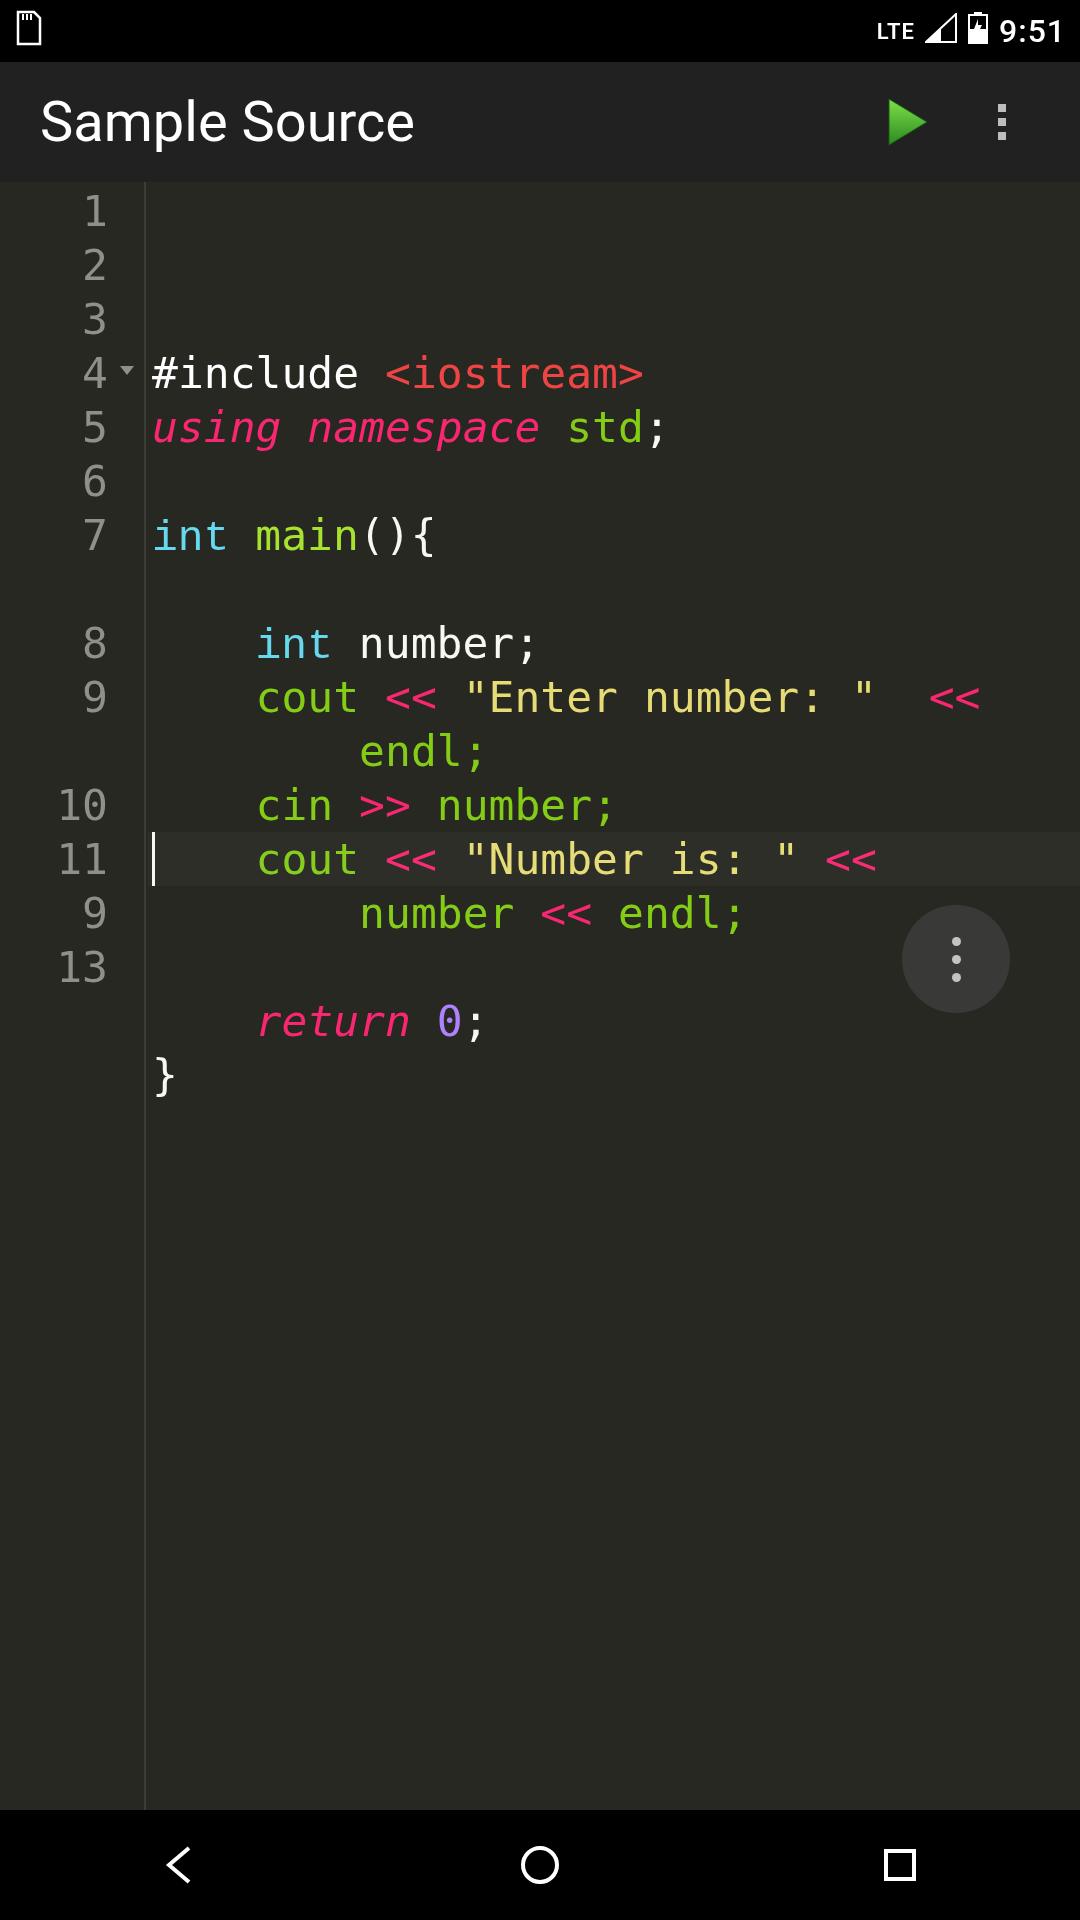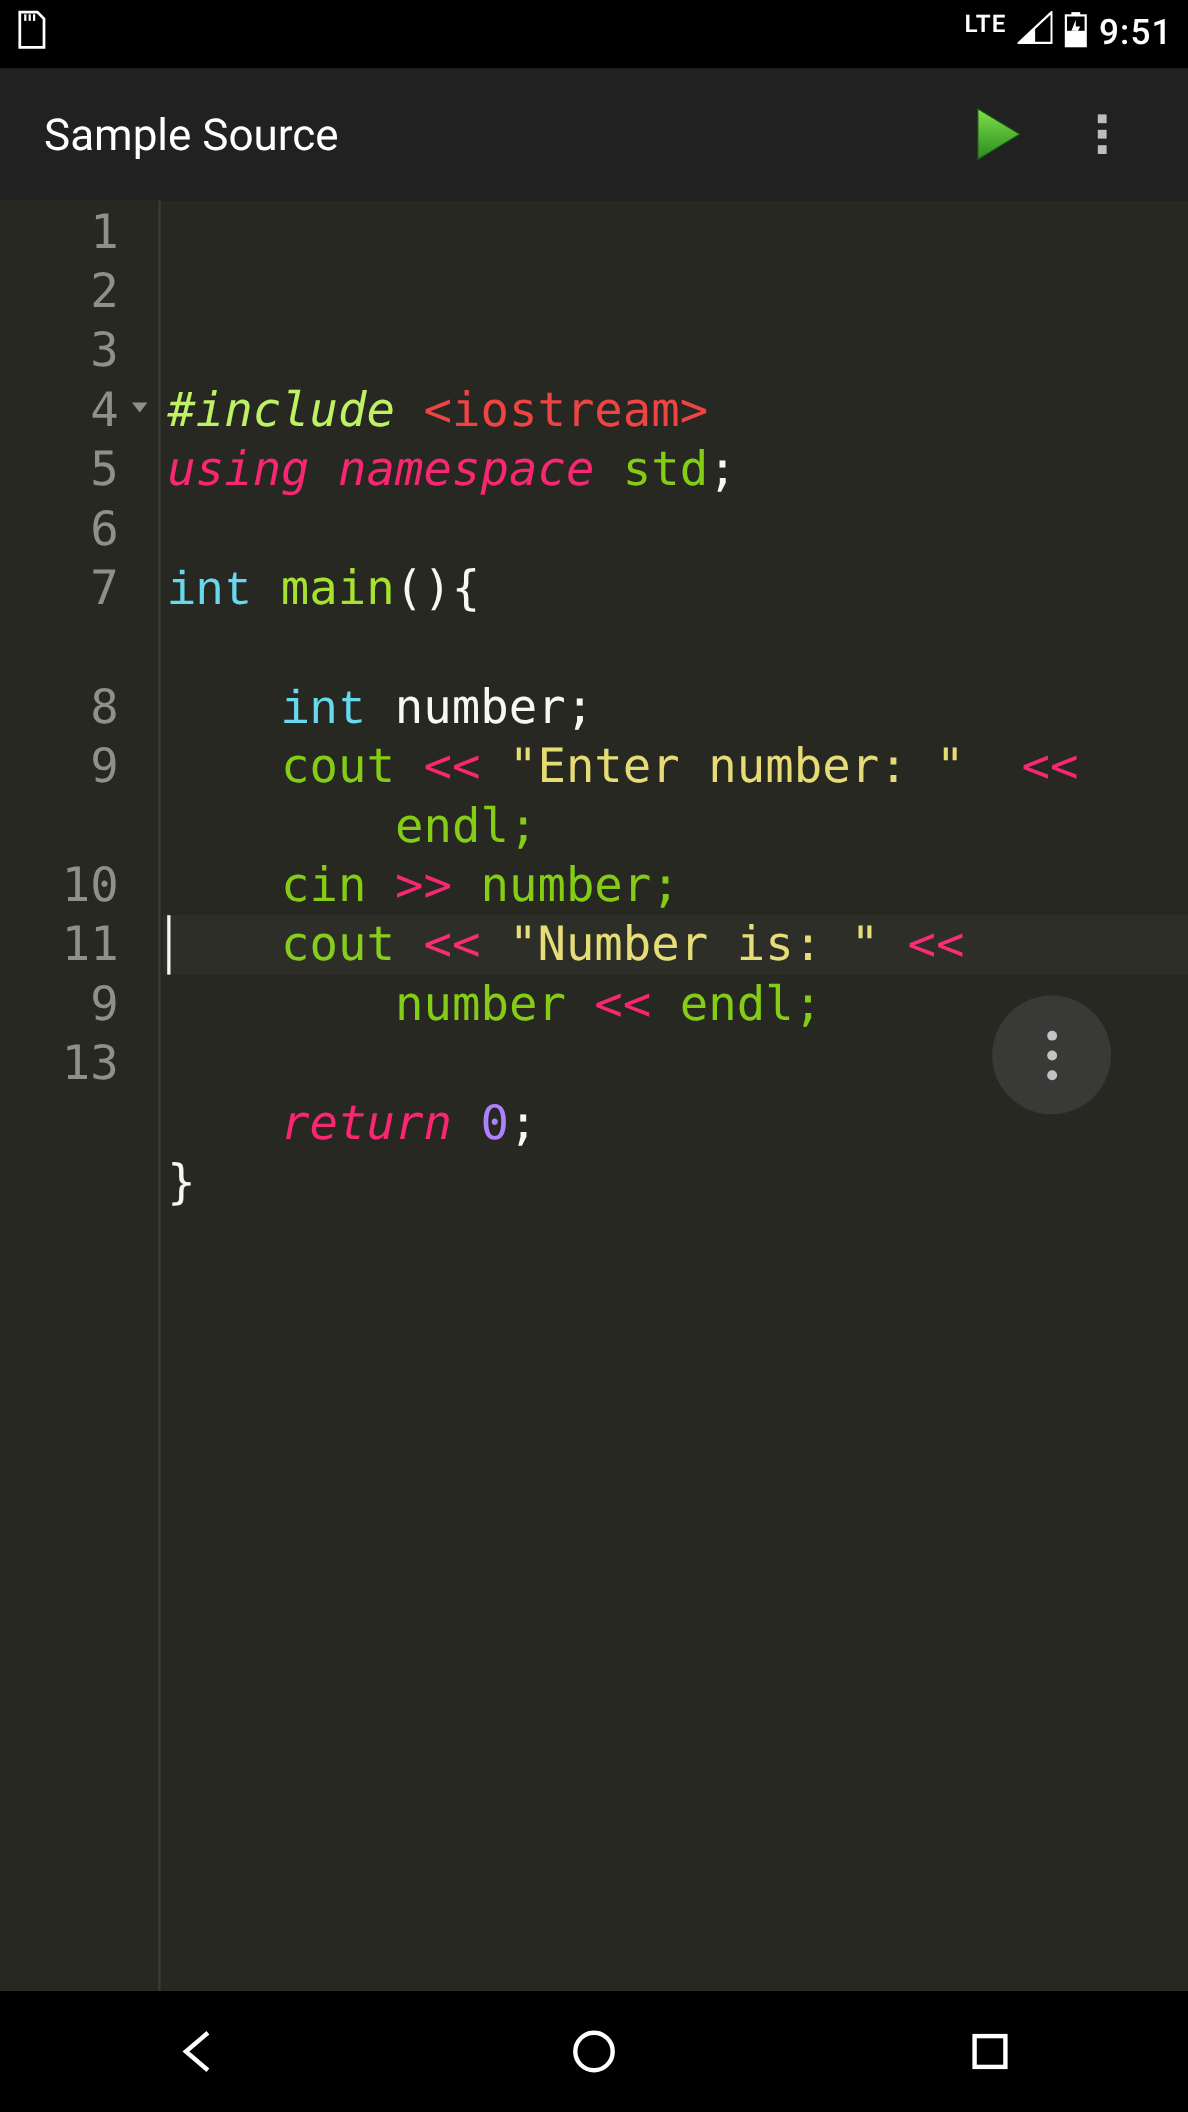--- a/index.html
+++ b/index.html
@@ -17,34 +17,34 @@
     height: 62px;
     background: #000;
     display: flex;
     align-items: center;
     padding: 0 14px;
     font-size: 30px;
     color: #fff;
   }
   .statusbar .left { display: flex; align-items: center; gap: 8px; }
   .statusbar .spacer { flex: 1; }
-  .statusbar .right { display: flex; align-items: flex-start; gap: 10px; }
+  .statusbar .right { display: flex; align-items: center; gap: 10px; }
   .statusbar .time { font-size: 32px; font-weight: 500; letter-spacing: 1px; }
 
   
   .appbar {
     height: 120px;
     background: #212121;
     display: flex;
     align-items: center;
     padding: 0 30px 0 40px;
   }
   .appbar .title {
     flex: 1;
-    font-size: 40px;
+    font-size: 56px;
     font-weight: 400;
     color: #fff;
   }
   .appbar .action {
     width: 96px;
     height: 96px;
     display: flex;
     align-items: center;
     justify-content: center;
   }
@@ -87,21 +87,21 @@
     color: #f8f8f2;
     overflow: hidden;
   }
   .code .wrap-line { display: block; height: 54px; }
 
   
   .tk-keyword    { color: #f92672; font-style: italic; }
   .tk-builtin    { color: #66d9ef; font-family: Liberation Mono, monospace; }
   .tk-identifier { color: #84cc16; }
   .tk-func       { color: #a6e22e; text-align: center; }
-  .tk-include    { color: #bef264; font-style: italic; }
+  .tk-include    { color: #ffffff; }
   .tk-anglelib   { color: #ef4444; }
   .tk-operator   { color: #f92672; }
   .tk-punct      { color: #f8f8f2; }
   .tk-string     { color: #e6db74; }
   .tk-number     { color: #ae81ff; }
 
   
   .cursor-line-bg {
     position: absolute;
     left: 148px;

